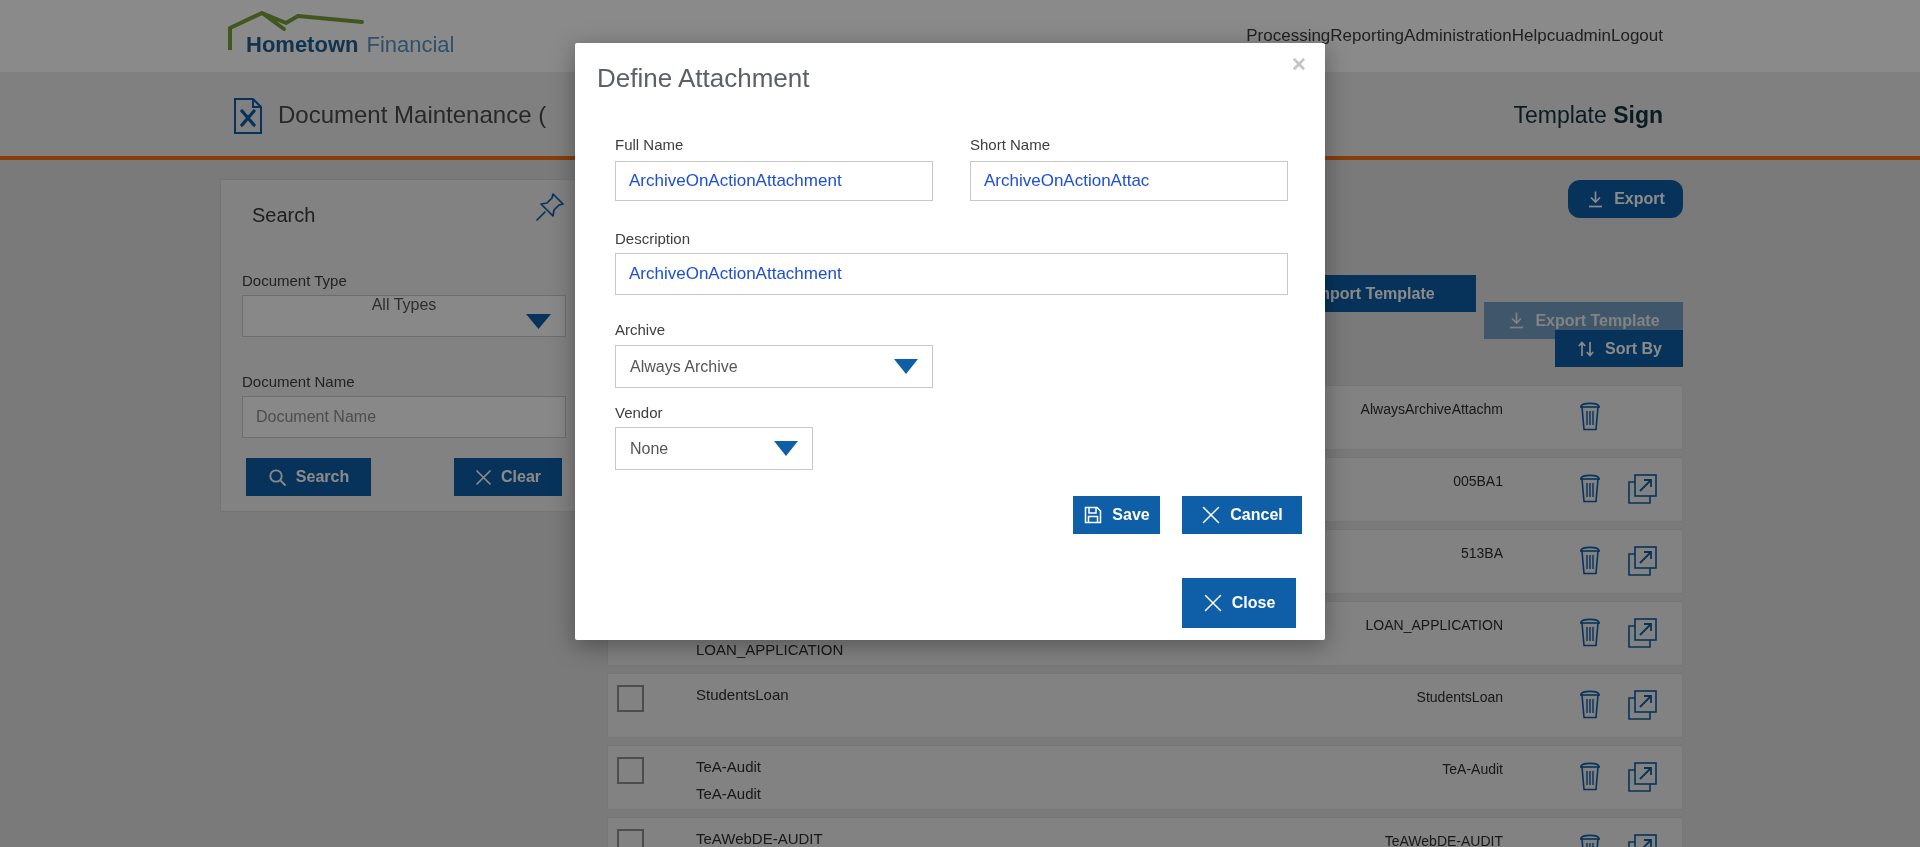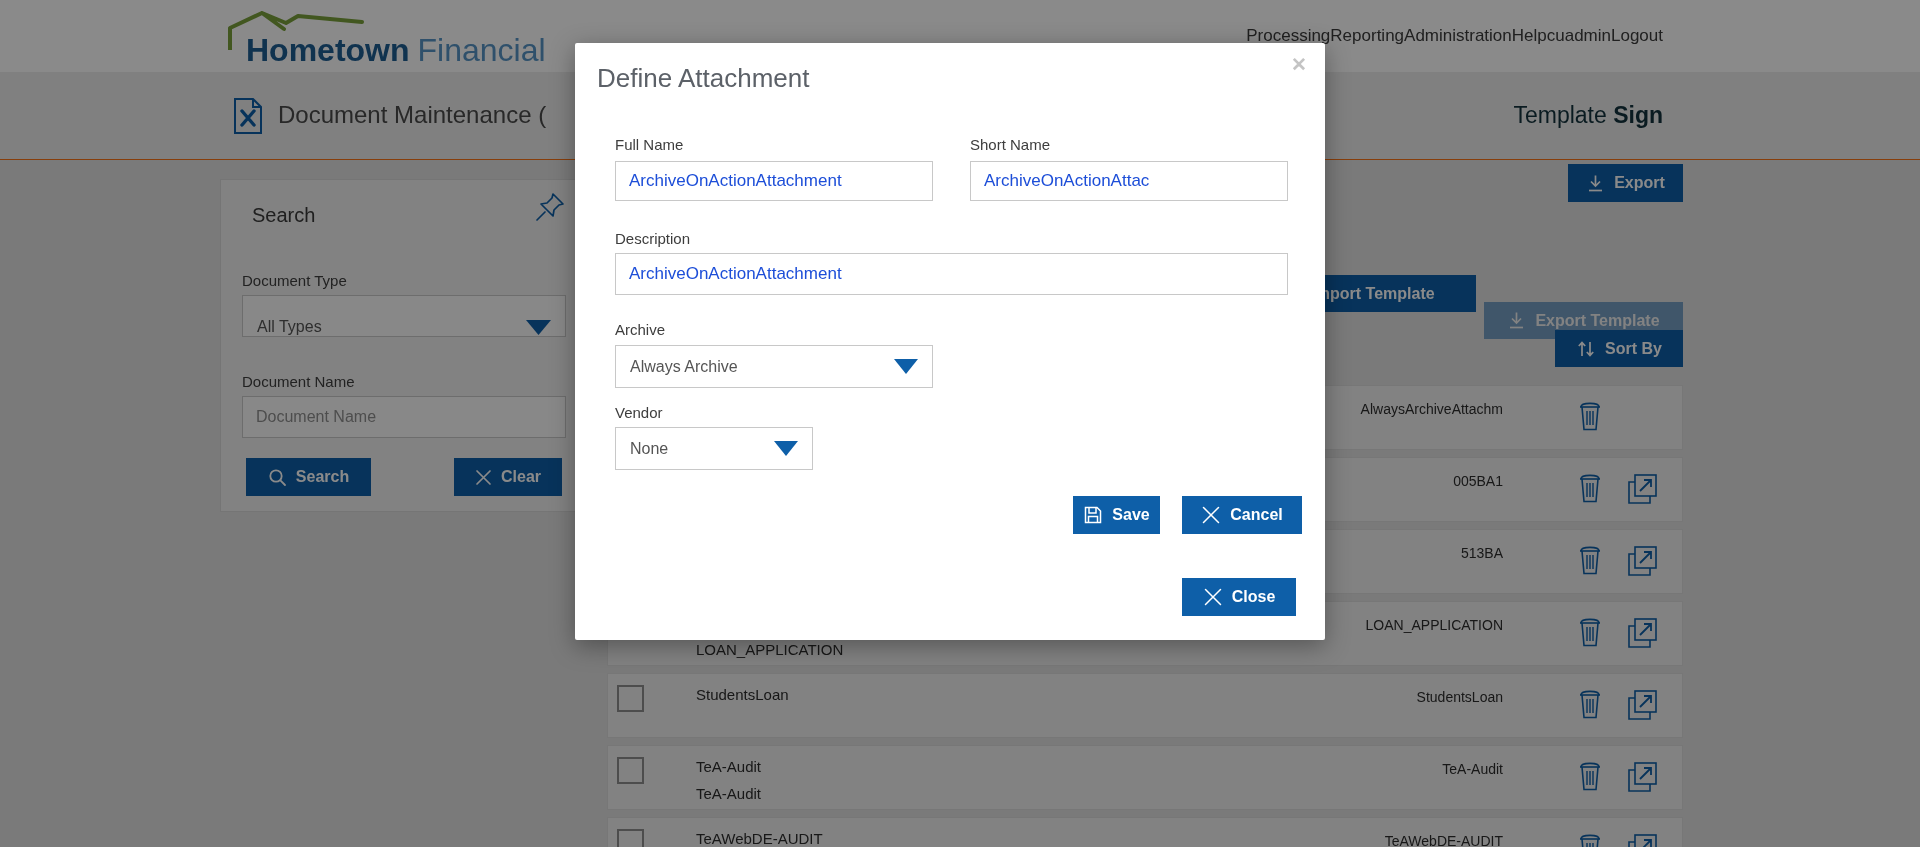--- a/index.html
+++ b/index.html
@@ -2,40 +2,40 @@
 <html><head>
 <meta charset="utf-8">
 <style>
   html,body{margin:0;padding:0;background:#555;}
   .page{position:relative;width:1920px;height:847px;overflow:hidden;
         font-family:"Liberation Sans", sans-serif;background:#e2e2e2;}
   
   .topnav{position:absolute;left:0;top:0;width:1920px;height:72px;background:#ffffff;}
   .logo{position:absolute;left:224px;top:6px;width:340px;height:62px;}
   .logo-roof{position:absolute;left:2px;top:4px;}
-  .logo-text{position:absolute;left:22px;top:26px;white-space:nowrap;font-size:32px;}
+  .logo-text{position:absolute;left:22px;top:26px;white-space:nowrap;font-size:22px;}
   .logo-primary{font-weight:bold;color:#1e5e93;}
   .logo-secondary{font-weight:normal;color:#5795c6;margin-left:8px;}
   .nav-items{position:absolute;right:257px;top:0;height:72px;display:flex;align-items:center;}
   .nav-item{font-size:17px;color:#3c3c3c;cursor:pointer;white-space:nowrap;}
   
   .page-header{position:absolute;left:0;top:72px;width:1920px;height:88px;background:#ededed;
-               border-bottom:1px solid #f97316;box-sizing:border-box;}
+               border-bottom:4px solid #f97316;box-sizing:border-box;}
   .doc-icon{position:absolute;left:232px;top:25px;}
   .page-title{position:absolute;left:278px;top:29px;font-size:24px;color:#4a4a4a;}
   .product{position:absolute;right:257px;top:30px;font-size:23px;color:#14333d;white-space:nowrap;}
   .product b{font-weight:bold;}
   
   .search-panel{position:absolute;left:220px;top:179px;width:470px;height:333px;background:#f0f0f0;
                 border:1px solid #d8d8d8;box-sizing:border-box;}
   .sp-title{position:absolute;left:31px;top:24px;font-size:20px;color:#3a3a3a;}
   .sp-pin{position:absolute;left:312px;top:10px;}
   .sp-label{position:absolute;left:21px;font-size:15px;color:#3f3f3f;}
   .field-box{position:absolute;left:21px;width:324px;height:42px;background:#fbfbfb;border:1px solid #c9c9c9;
-             box-sizing:border-box;display:flex;align-items:flex-end;padding:0 14px;font-size:16px;color:#555;}
+             box-sizing:border-box;display:flex;align-items:center;padding:0 14px;font-size:16px;color:#555;flex-direction:column;}
   .field-box .tri{margin-left:auto;}
   input.text-input{position:absolute;box-sizing:border-box;border:1px solid #c9c9c9;background:#fbfbfb;
              font-family:"Liberation Sans",sans-serif;font-size:16px;color:#757575;padding:0 13px;outline:none;}
   input.text-input::placeholder{color:#8f8f8f;}
   
   .btn{position:absolute;display:flex;align-items:center;justify-content:center;gap:9px;
        background:#0e5fa8;color:#ffffff;font-size:16px;font-weight:bold;cursor:pointer;
        border:none;box-sizing:border-box;white-space:nowrap;}
   .btn.disabled{opacity:0.5;cursor:default;margin-top:27px;}
   
@@ -123,21 +123,21 @@
       <span>Search</span>
     </button>
     <button class="btn" style="left:233px;top:278px;width:108px;height:38px;align-items:center;">
       <svg width="17" height="17" viewBox="0 0 17 17">
         <path d="M2 2 L15 15 M15 2 L2 15" stroke="#ffffff" stroke-width="1.7" stroke-linecap="round"></path>
       </svg>
       <span>Clear</span>
     </button>
   </div>
 
-  <button class="btn" style="left:1568px;top:164px;width:115px;height:38px;">
+  <button class="btn" style="left:1568px;top:180px;width:115px;height:38px;border-radius:12px;">
     <svg width="19" height="19" viewBox="0 0 19 19">
       <path d="M9.5 1.5 V11" stroke="#ffffff" stroke-width="1.7"></path>
       <path d="M5 7.5 L9.5 12 L14 7.5" fill="none" stroke="#ffffff" stroke-width="1.7"></path>
       <path d="M3 16.5 H16" stroke="#ffffff" stroke-width="1.7"></path>
     </svg>
     <span>Export</span>
   </button>
   <button class="btn" style="left:1270px;top:275px;width:206px;height:37px;">
     <span>Import Template</span>
   </button>
@@ -333,21 +333,21 @@
         <path d="M5.5 17.5 V11.5 H14.5 V17.5" fill="none" stroke="#ffffff" stroke-width="1.5"></path>
       </svg>
       <span>Save</span>
     </button>
     <button class="btn" style="left:607px;top:453px;width:120px;height:38px;">
       <svg width="20" height="20" viewBox="0 0 20 20">
         <path d="M2.5 2.5 L17.5 17.5 M17.5 2.5 L2.5 17.5" stroke="#ffffff" stroke-width="1.5" stroke-linecap="round"></path>
       </svg>
       <span>Cancel</span>
     </button>
-    <button class="btn" style="left:607px;top:535px;width:114px;height:38px;">
+    <button class="btn" style="left:607px;top:535px;width:114px;height:50px;">
       <svg width="20" height="20" viewBox="0 0 20 20">
         <path d="M2.5 2.5 L17.5 17.5 M17.5 2.5 L2.5 17.5" stroke="#ffffff" stroke-width="1.5" stroke-linecap="round"></path>
       </svg>
       <span>Close</span>
     </button>
   </div>
 
 </div>
 
 </body></html>

